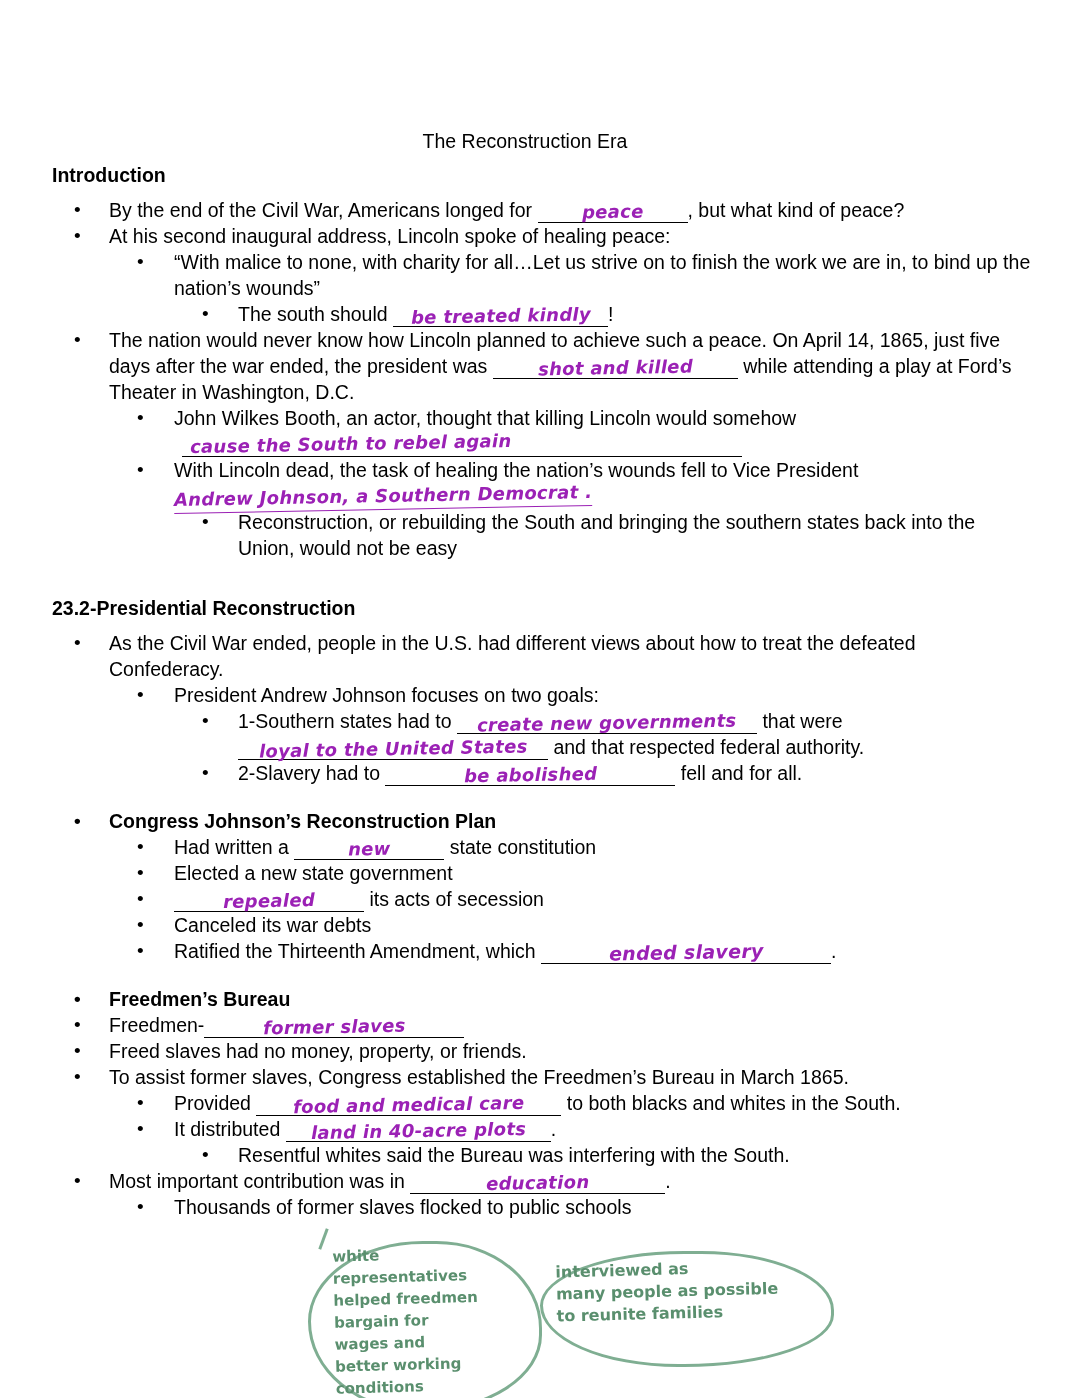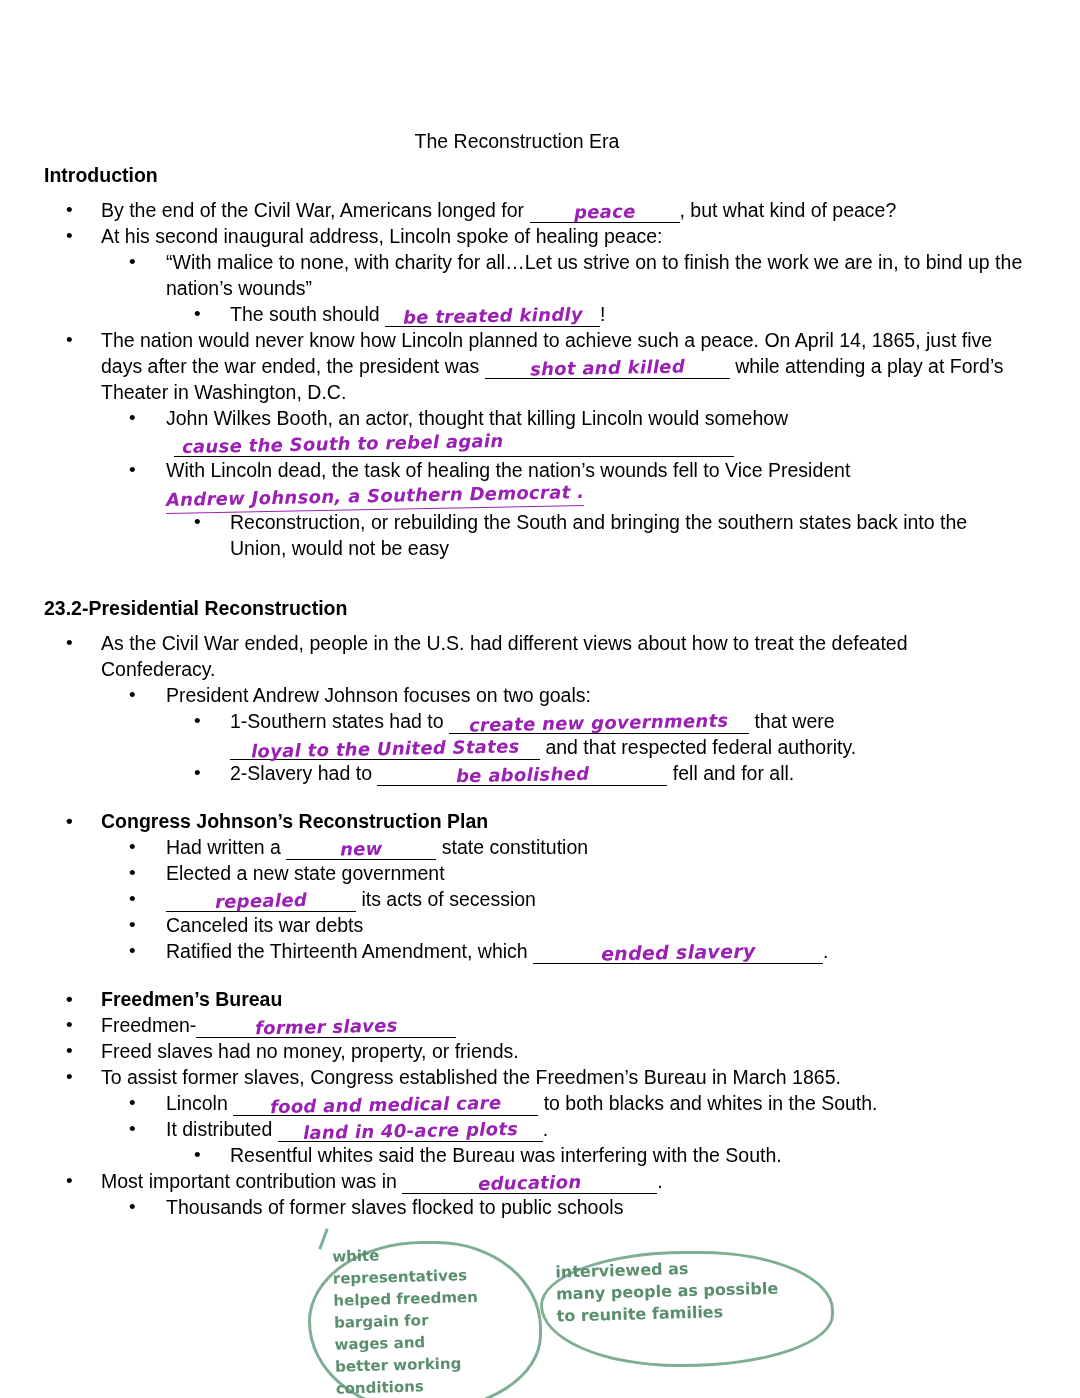--- a/index.html
+++ b/index.html
@@ -16,21 +16,21 @@
     overflow: hidden;
   }
   .page {
     position: absolute;
     left: 0; top: 0;
     width: 1080px;
     height: 1398px;
   }
   .doc {
     position: absolute;
-    left: 36px;
+    left: 44px;
     top: 128px;
     width: 990px;
   }
   .title {
     text-align: center;
     font-size: 19.5px;
     line-height: 26px;
     margin-bottom: 4px;
     padding-right: 28px;
   }
@@ -268,21 +268,21 @@
         <span class="btxt">Freed slaves had no money, property, or friends.</span>
       </li>
       <li>
         <span class="btxt">To assist former slaves, Congress established the Freedmen’s Bureau in March 1865.</span>
       </li>
     </ul>
 
     <ul class="lvl2" style="padding-left:65px">
       <li>
         <span class="btxt">
-          <span>Lincoln </span><span class="blank" style="width:305px"><span class="hw">food and medical care</span></span><span> to both blacks and whites in the South.</span>
+          <span>Provided </span><span class="blank" style="width:305px"><span class="hw">food and medical care</span></span><span> to both blacks and whites in the South.</span>
         </span>
       </li>
       <li>
         <span class="btxt">
           <span>It distributed </span><span class="blank" style="width:265px"><span class="hw">land in 40-acre plots</span></span><span>.</span>
         </span>
       </li>
     </ul>
 
     <ul class="lvl3" style="padding-left:130px">

